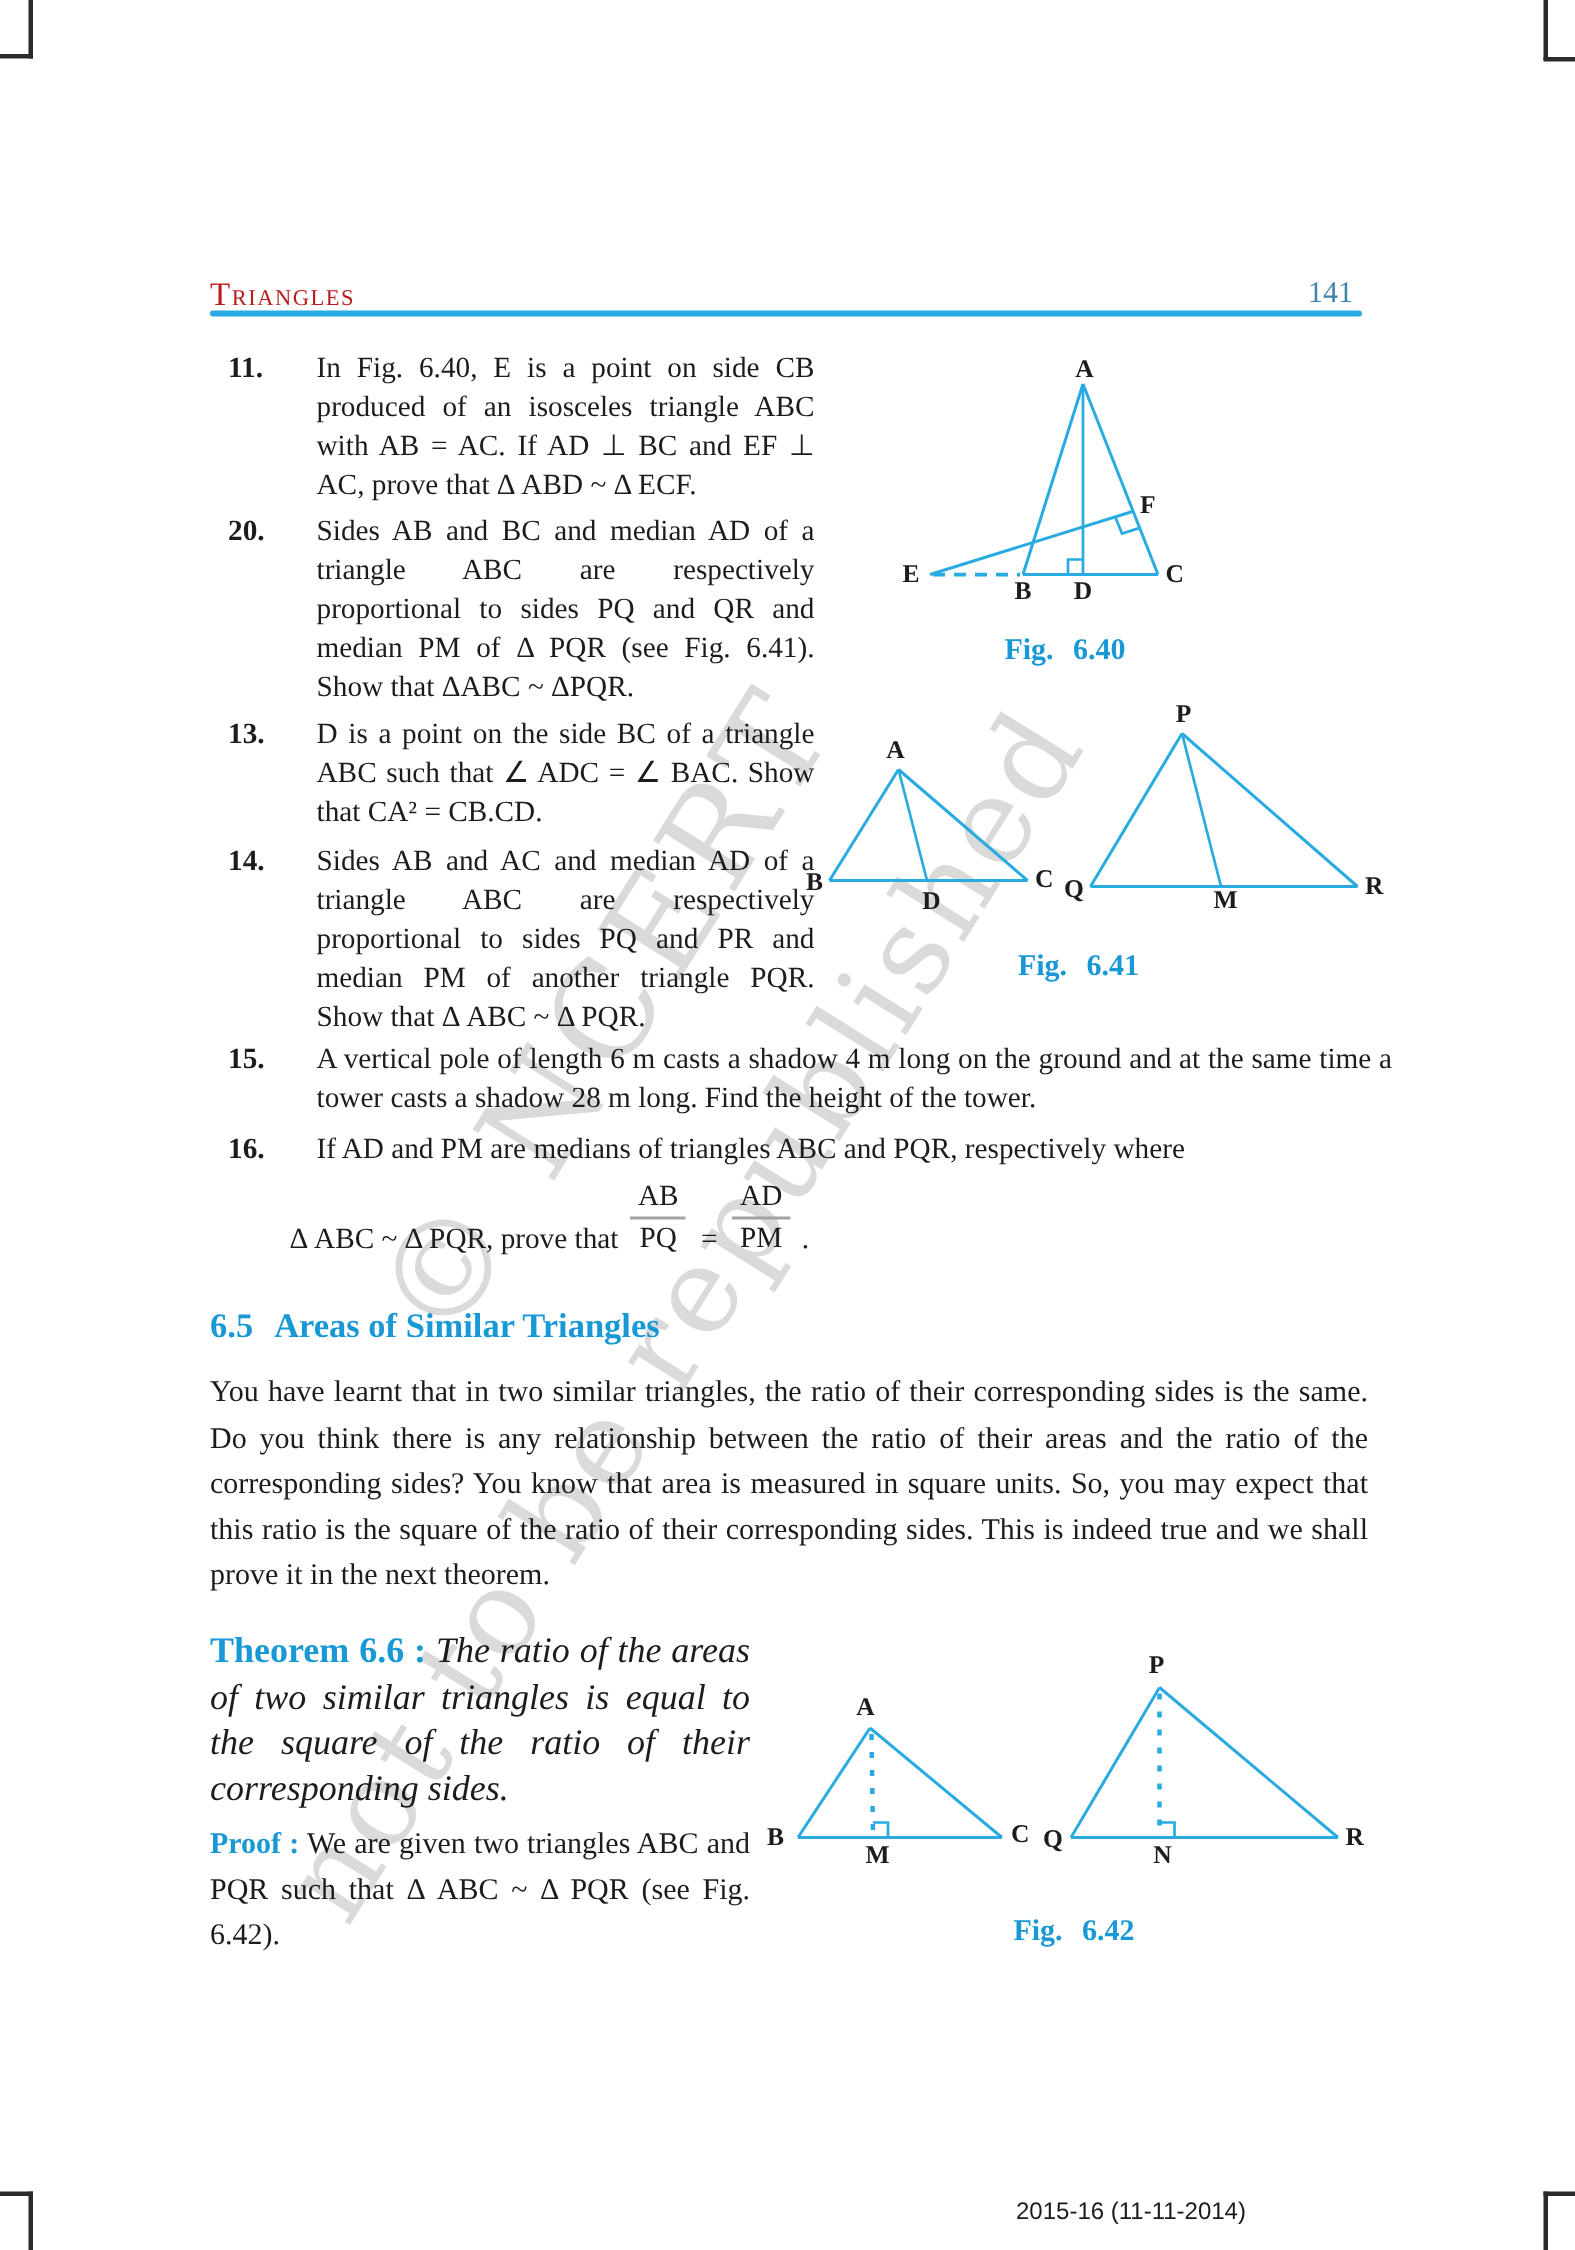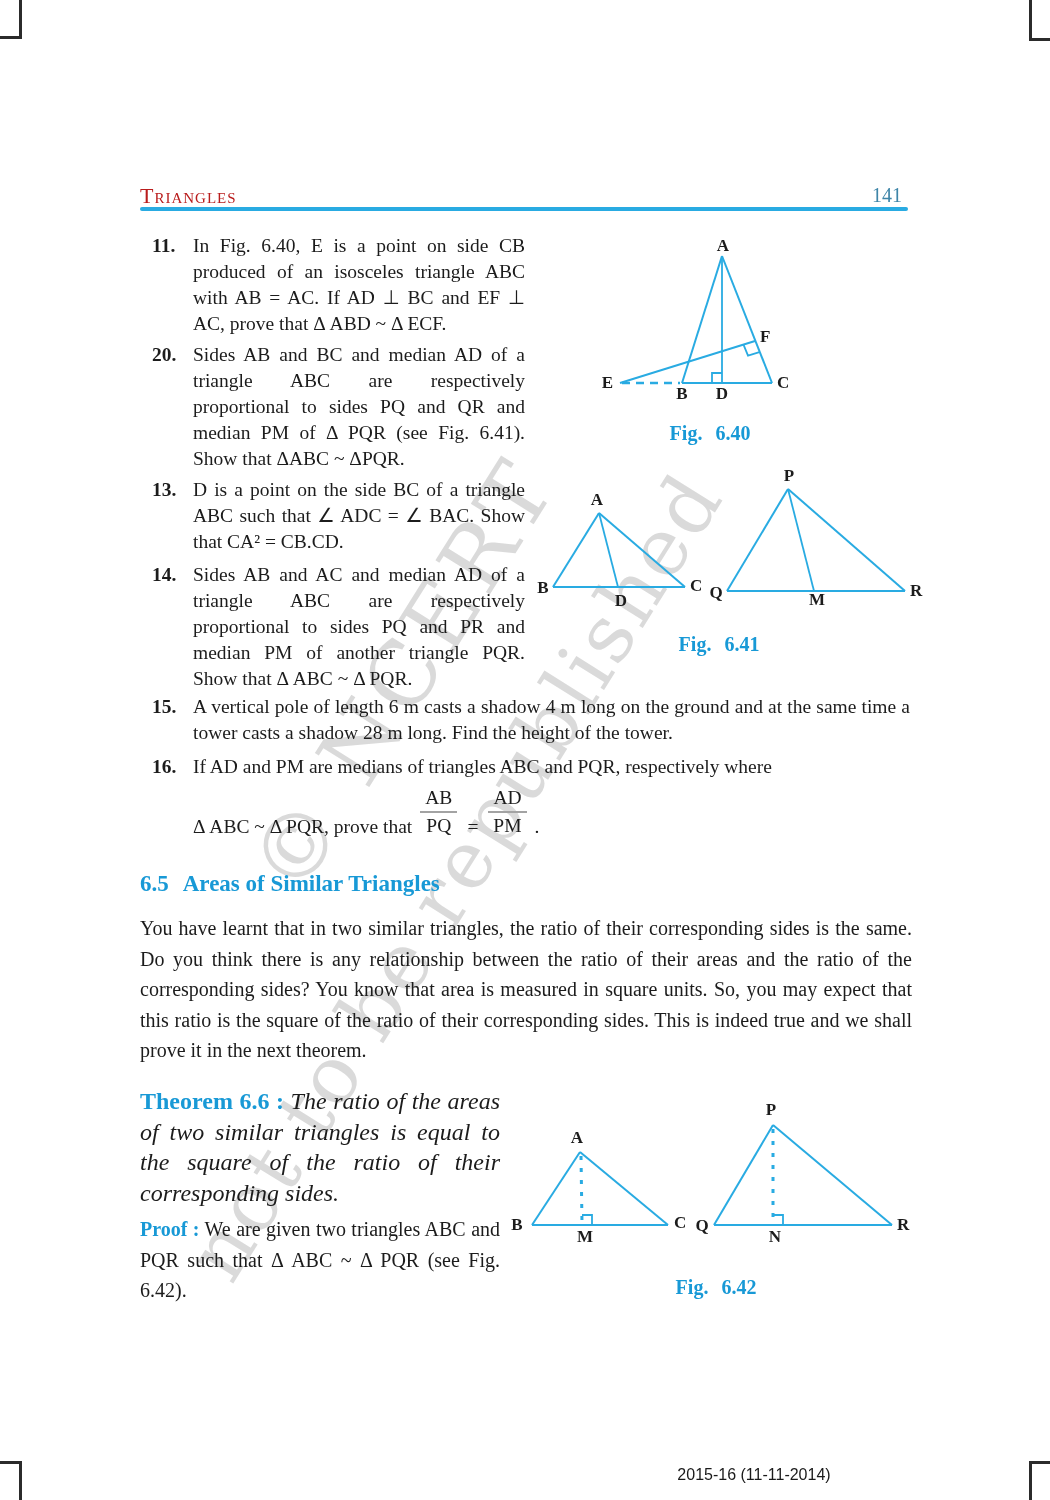--- a/index.html
+++ b/index.html
@@ -12,21 +12,21 @@
 
   
   .header-title{left:140px;top:183px;font-variant:small-caps;font-size:22px;letter-spacing:1px;
                 color:#b91c1c;}
   .page-number{left:866px;top:184px;width:42px;text-align:center;font-size:20px;color:#3e85a8;}
   .header-rule{left:140px;top:207px;width:768px;height:4px;background:#29abe2;border-radius:2px;}
 
   
   .problem{position:absolute;left:152px;font-size:19.5px;line-height:26px;}
   .pnum{position:absolute;left:0;top:0;font-weight:bold;}
-  .ptext{margin-left:41px;text-align:justify;}
+  .ptext{margin-left:59px;text-align:justify;}
 
   
   .equation{position:absolute;left:193px;top:786px;display:flex;align-items:flex-end;font-size:19.5px;}
   .frac{display:inline-flex;flex-direction:column;text-align:center;margin:0 8px;line-height:24px;}
   .frac .num{border-bottom:2px solid #a3a3a3;padding:0 5px 1px 5px;}
   .frac .den{padding-top:1px;}
   .eqsign{margin:0 2px;}
 
   .section-heading{left:140px;top:871px;font-size:23px;font-weight:bold;color:#1899d6;}
   .section-heading .sp{margin-right:14px;}

